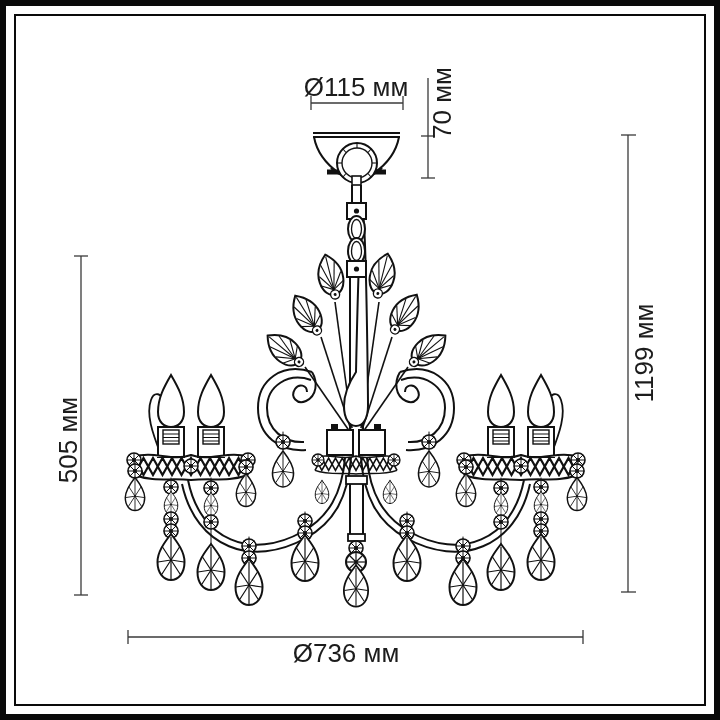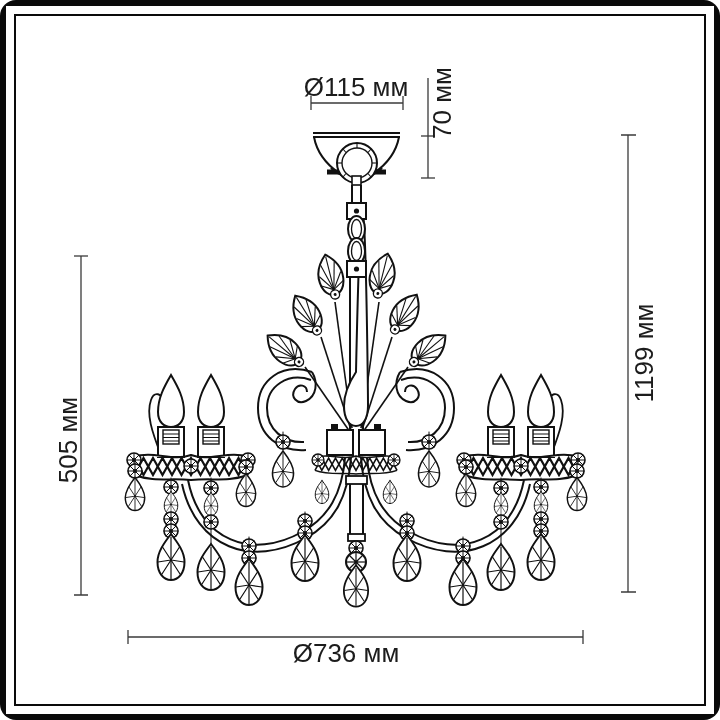--- a/index.html
+++ b/index.html
@@ -1,17 +1,17 @@
 <!DOCTYPE html>
 <html><head>
 <meta charset="utf-8">
 <style>
   html,body{margin:0;padding:0;background:#fff;}
   .stage{position:relative;width:720px;height:720px;background:#fff;overflow:hidden;
-         font-family:"Liberation Sans", sans-serif;border-radius:16px;}
+         font-family:"Liberation Sans", sans-serif;}
   .frame-outer{position:absolute;inset:0;border:6px solid #0a0a0a;pointer-events:none;}
   .frame-inner{position:absolute;inset:14px;border:2px solid #0a0a0a;pointer-events:none;}
   svg{position:absolute;left:0;top:0;}
   svg text{font-family:"Liberation Sans", sans-serif;fill:#1c1c1c;}
   .dim{stroke:#3a3a3a;stroke-width:1.3;fill:none;}
   .ln{stroke:#111;fill:none;}
 </style>
 </head>
 <body>
 

